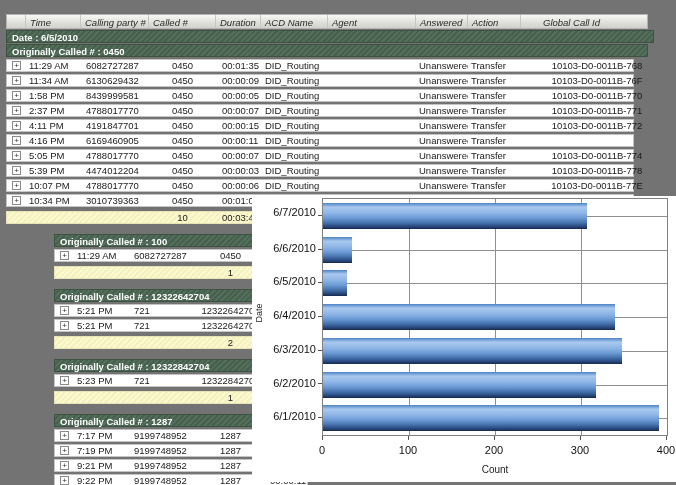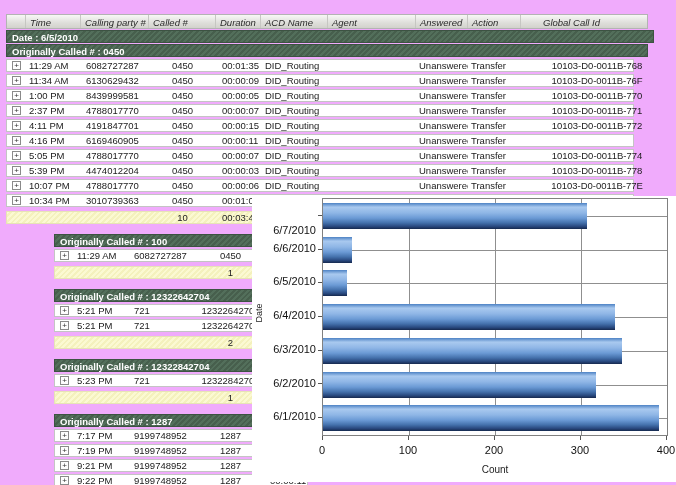--- a/index.html
+++ b/index.html
@@ -1,16 +1,16 @@
 <!DOCTYPE html>
 <html><head>
 <meta charset="utf-8">
 <style>
   html,body{margin:0;padding:0;background:#fff;}
-  .screen{position:relative;width:676px;height:485px;background:#f0abfc;overflow:hidden;
+  .screen{position:relative;width:676px;height:485px;background:#737373;overflow:hidden;
           font-family:"Liberation Sans",sans-serif;font-size:9.5px;color:#1a1a1a;text-decoration:underline;}
   
   .report{position:absolute;left:6px;top:14px;width:648px;}
   .thead{display:grid;grid-template-columns:19px 55px 68px 67px 45px 67px 88px 52px 53px 1fr;
          width:642px;height:15px;box-sizing:border-box;border:1px solid #b3b3b3;
          background:linear-gradient(#f8f8f6,#dededa 60%,#d2d2cc);}
   .hcell{font-style:italic;color:#2b2b2b;padding:2px 0 0 4px;border-right:1px solid #c6c6c2;
          white-space:nowrap;overflow:hidden;}
   .hcell:last-child{border-right:none;padding-left:22px;}
   .date-bar,.group-header{height:13px;box-sizing:border-box;color:#fff;font-weight:bold;
@@ -107,21 +107,21 @@
             <div class="cell c-acd">DID_Routing</div>
             <div class="cell c-calling"></div>
             <div class="cell c-answered">Unanswered</div>
             <div class="cell c-action">Transfer</div>
             <div class="cell c-global">10103-D0-0011B-76F</div>
           </div>
           <div class="trow wide">
             <div class="cell c-exp">
               <span class="expand-box">+</span>
             </div>
-            <div class="cell c-time">1:00 PM</div>
+            <div class="cell c-time">1:58 PM</div>
             <div class="cell c-calling">8439999581</div>
             <div class="cell c-called">0450</div>
             <div class="cell c-duration">00:00:05</div>
             <div class="cell c-acd">DID_Routing</div>
             <div class="cell c-calling"></div>
             <div class="cell c-answered">Unanswered</div>
             <div class="cell c-action">Transfer</div>
             <div class="cell c-global">10103-D0-0011B-770</div>
           </div>
           <div class="trow wide">
@@ -379,21 +379,21 @@
         <div class="xtick-mark" style="left: 156px;"></div>
         <div class="xtick-label" style="left: 156px;">100</div>
         <div class="xtick-mark" style="left: 242px;"></div>
         <div class="xtick-label" style="left: 242px;">200</div>
         <div class="xtick-mark" style="left: 328px;"></div>
         <div class="xtick-label" style="left: 328px;">300</div>
         <div class="xtick-mark" style="left: 414px;"></div>
         <div class="xtick-label" style="left: 414px;">400</div>
       </div>
     <div class="xlab">Count</div>
-  <div class="cat-label" style="top: 18px; height: 33.7143px; line-height: 33.7143px;">6/7/2010</div>
+  <div class="cat-label" style="top: 0; height: 33.7143px; line-height: 33.7143px;">6/7/2010</div>
       <div class="cat-tick" style="top: 18.8571px;"></div>
       <div class="cat-label" style="top: 35.7143px; height: 33.7143px; line-height: 33.7143px;">6/6/2010</div>
       <div class="cat-tick" style="top: 52.5714px;"></div>
       <div class="cat-label" style="top: 69.4286px; height: 33.7143px; line-height: 33.7143px;">6/5/2010</div>
       <div class="cat-tick" style="top: 86.2857px;"></div>
       <div class="cat-label" style="top: 103.143px; height: 33.7143px; line-height: 33.7143px;">6/4/2010</div>
       <div class="cat-tick" style="top: 120px;"></div>
       <div class="cat-label" style="top: 136.857px; height: 33.7143px; line-height: 33.7143px;">6/3/2010</div>
       <div class="cat-tick" style="top: 153.714px;"></div>
       <div class="cat-label" style="top: 170.571px; height: 33.7143px; line-height: 33.7143px;">6/2/2010</div>

